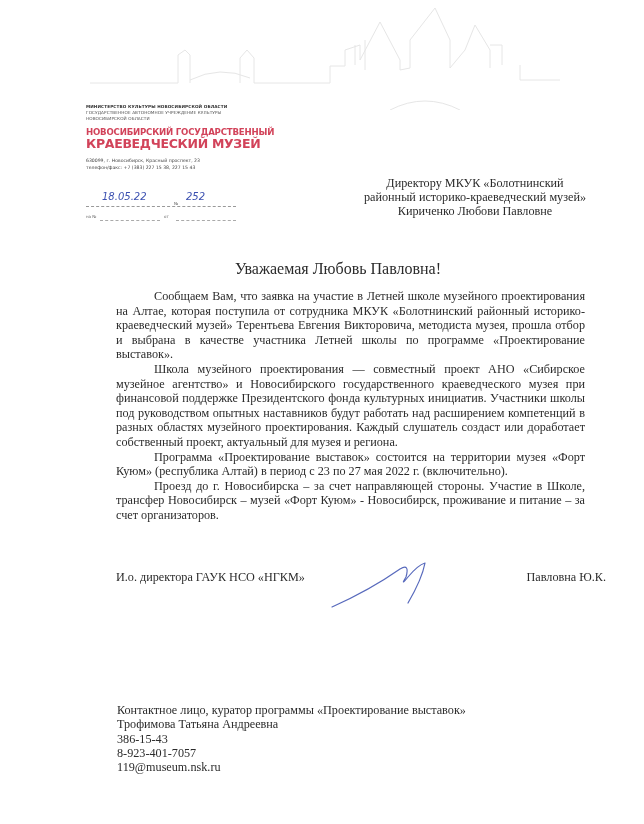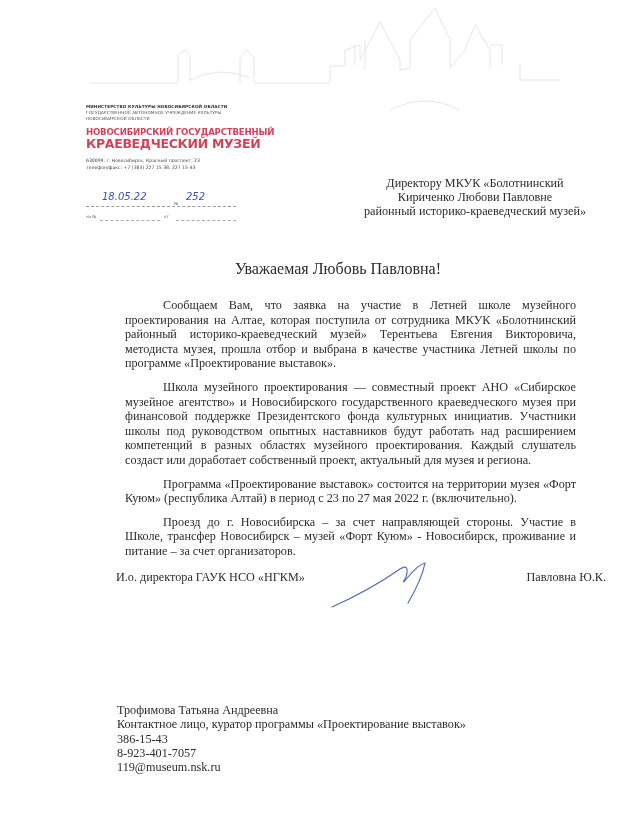--- a/index.html
+++ b/index.html
@@ -16,21 +16,21 @@
     .lh-addr { font-family: "DejaVu Sans", sans-serif; font-size: 4.6px; line-height: 7px; color: #444; white-space: nowrap; margin-top: 6px; }
     .regline { position: absolute; left: 86px; top: 193px; width: 150px; height: 16px; }
     .regline .line { position: absolute; left: 0; right: 0; bottom: 2px; border-bottom: 1px dashed #999; }
     .reg-hand { position: absolute; font-family: "DejaVu Sans", sans-serif; font-style: italic; color: #3a4fb0; font-size: 10px; }
     .reg-no { position: absolute; font-family: "DejaVu Sans", sans-serif; font-size: 4px; color: #555; }
     .refline { position: absolute; left: 86px; top: 214px; width: 150px; height: 8px; font-family: "DejaVu Sans", sans-serif; font-size: 4px; color: #666; }
     .refline .line { position: absolute; bottom: 1px; border-bottom: 1px dashed #aaa; }
     .addressee { position: absolute; left: 350px; top: 176px; width: 250px; text-align: center; font-size: 12.2px; line-height: 14px; color: #2b2b2b; }
     .greeting { position: absolute; left: 100px; top: 260px; width: 476px; text-align: center; font-size: 16px; }
     .body-text { position: absolute; left: 116px; top: 289px; width: 469px; font-size: 12.2px; line-height: 14.6px; text-align: justify; }
-    .body-text p { margin: 9px; text-indent: 38px; }
+    .body-text p { margin: 0; text-indent: 38px; }
     .signature-row { position: absolute; left: 116px; top: 570px; width: 490px; font-size: 12.2px; }
     .sig-title { position: absolute; left: 0; top: 0; white-space: nowrap; }
     .sig-name { position: absolute; right: 0; top: 0; white-space: nowrap; }
     .sig-mark { position: absolute; left: 330px; top: 555px; width: 110px; height: 60px; }
     .contact { position: absolute; left: 117px; top: 703px; font-size: 12.2px; line-height: 14.3px; }
     .contact div { white-space: nowrap; }
   </style>
 </head>
 <body>
 
@@ -64,22 +64,22 @@
 
 <div class="refline">
   <span style="position:absolute; left:0; top:0;">на №</span>
   <div class="line" style="left:14px; width:60px;"></div>
   <span style="position:absolute; left:78px; top:0;">от</span>
   <div class="line" style="left:90px; width:60px;"></div>
 </div>
 
 <div class="addressee">
   <div>Директору МКУК «Болотнинский</div>
+  <div>районный историко-краеведческий музей»</div>
   <div>Кириченко Любови Павловне</div>
-  <div>районный историко-краеведческий музей»</div>
 </div>
 
 <div class="greeting">Уважаемая Любовь Павловна!</div>
 
 <div class="body-text">
   <p>Сообщаем Вам, что заявка на участие в Летней школе музейного проектирования на Алтае, которая поступила от сотрудника МКУК «Болотнинский районный историко-краеведческий музей» Терентьева Евгения Викторовича, методиста музея, прошла отбор и выбрана в качестве участника Летней школы по программе «Проектирование выставок».</p>
   <p>Школа музейного проектирования — совместный проект АНО «Сибирское музейное агентство» и Новосибирского государственного краеведческого музея при финансовой поддержке Президентского фонда культурных инициатив. Участники школы под руководством опытных наставников будут работать над расширением компетенций в разных областях музейного проектирования. Каждый слушатель создаст или доработает собственный проект, актуальный для музея и региона.</p>
   <p>Программа «Проектирование выставок» состоится на территории музея «Форт Куюм» (республика Алтай) в период с 23 по 27 мая 2022 г. (включительно).</p>
   <p>Проезд до г. Новосибирска – за счет направляющей стороны. Участие в Школе, трансфер Новосибирск – музей «Форт Куюм» - Новосибирск, проживание и питание – за счет организаторов.</p>
 </div>
@@ -87,18 +87,18 @@
 <div class="signature-row">
   <span class="sig-title">И.о. директора ГАУК НСО «НГКМ»</span>
   <span class="sig-name">Павловна Ю.К.</span>
 </div>
 
 <svg class="sig-mark" viewBox="0 0 110 60">
   <path d="M2 52 Q40 35 70 14 Q80 8 76 22 Q70 32 78 22 Q88 10 95 8 Q92 24 78 48" fill="none" stroke="#3a4fb0" stroke-width="1.2" stroke-linecap="round" stroke-linejoin="round" opacity="0.85"></path>
 </svg>
 
 <div class="contact">
+  <div>Контактное лицо, куратор программы «Проектирование выставок»</div>
   <div>Трофимова Татьяна Андреевна</div>
-  <div>Контактное лицо, куратор программы «Проектирование выставок»</div>
   <div>386-15-43</div>
   <div>8-923-401-7057</div>
   <div>119@museum.nsk.ru</div>
 </div>
 
 </body></html>

